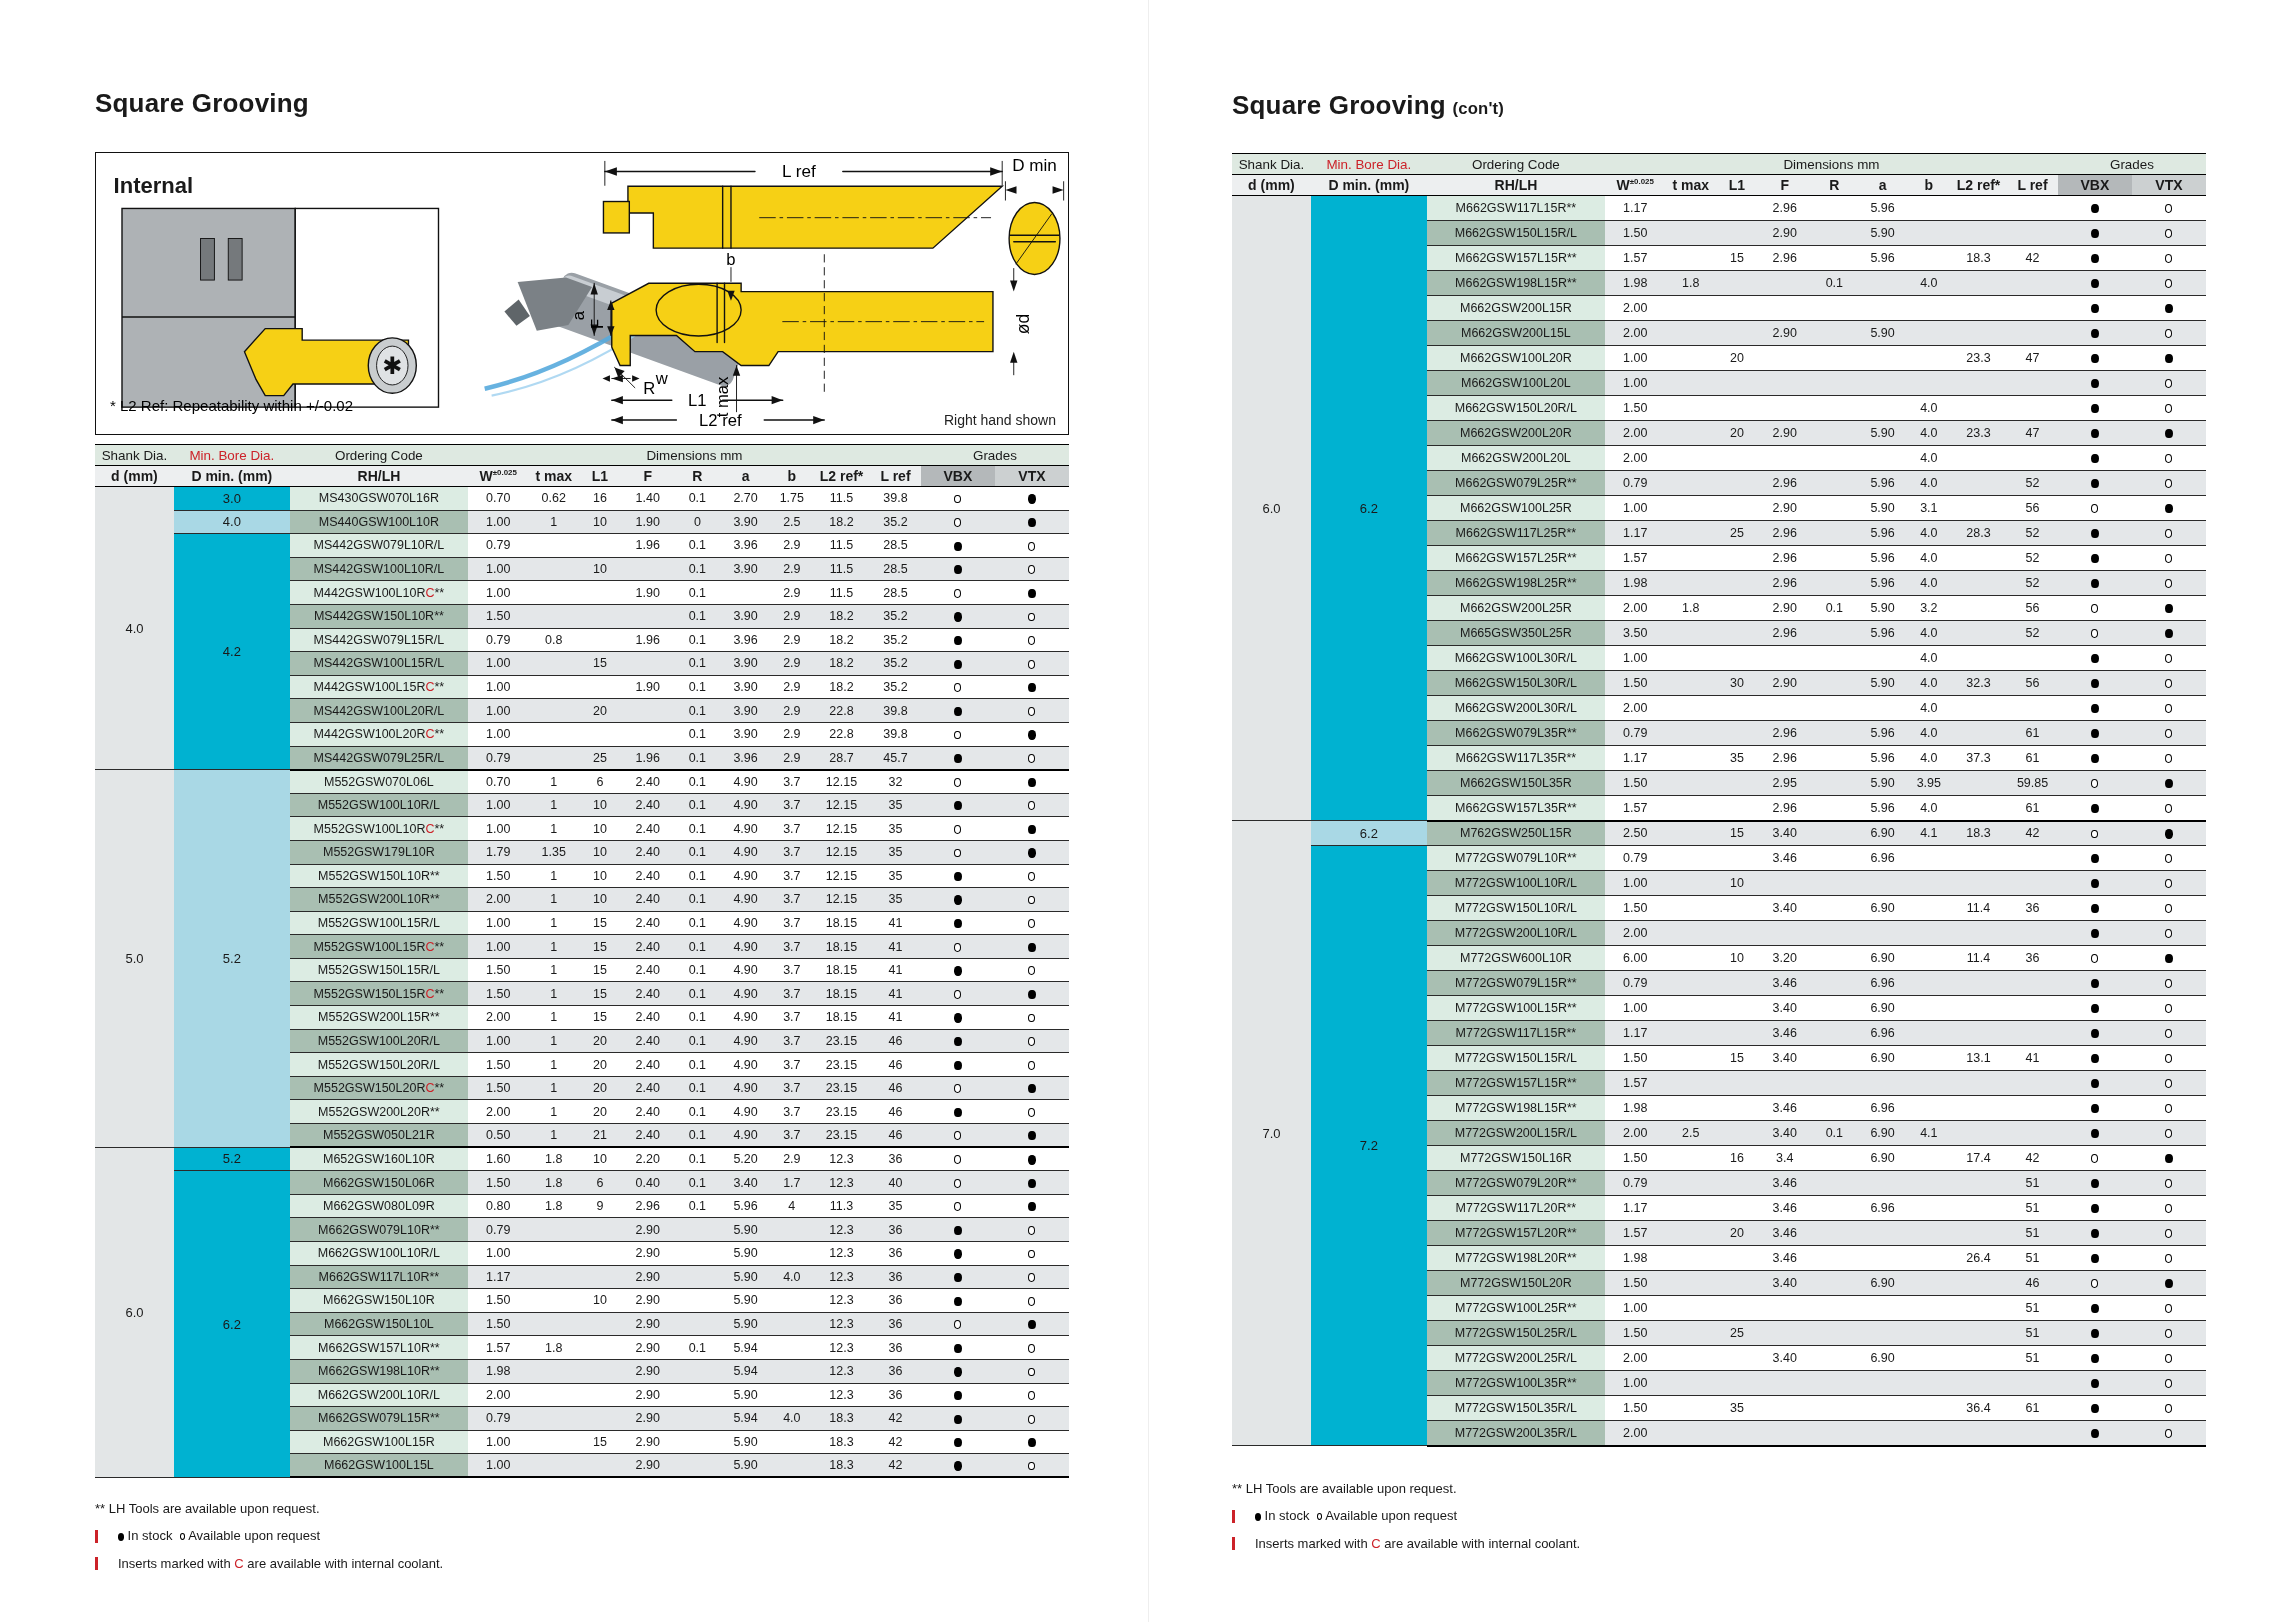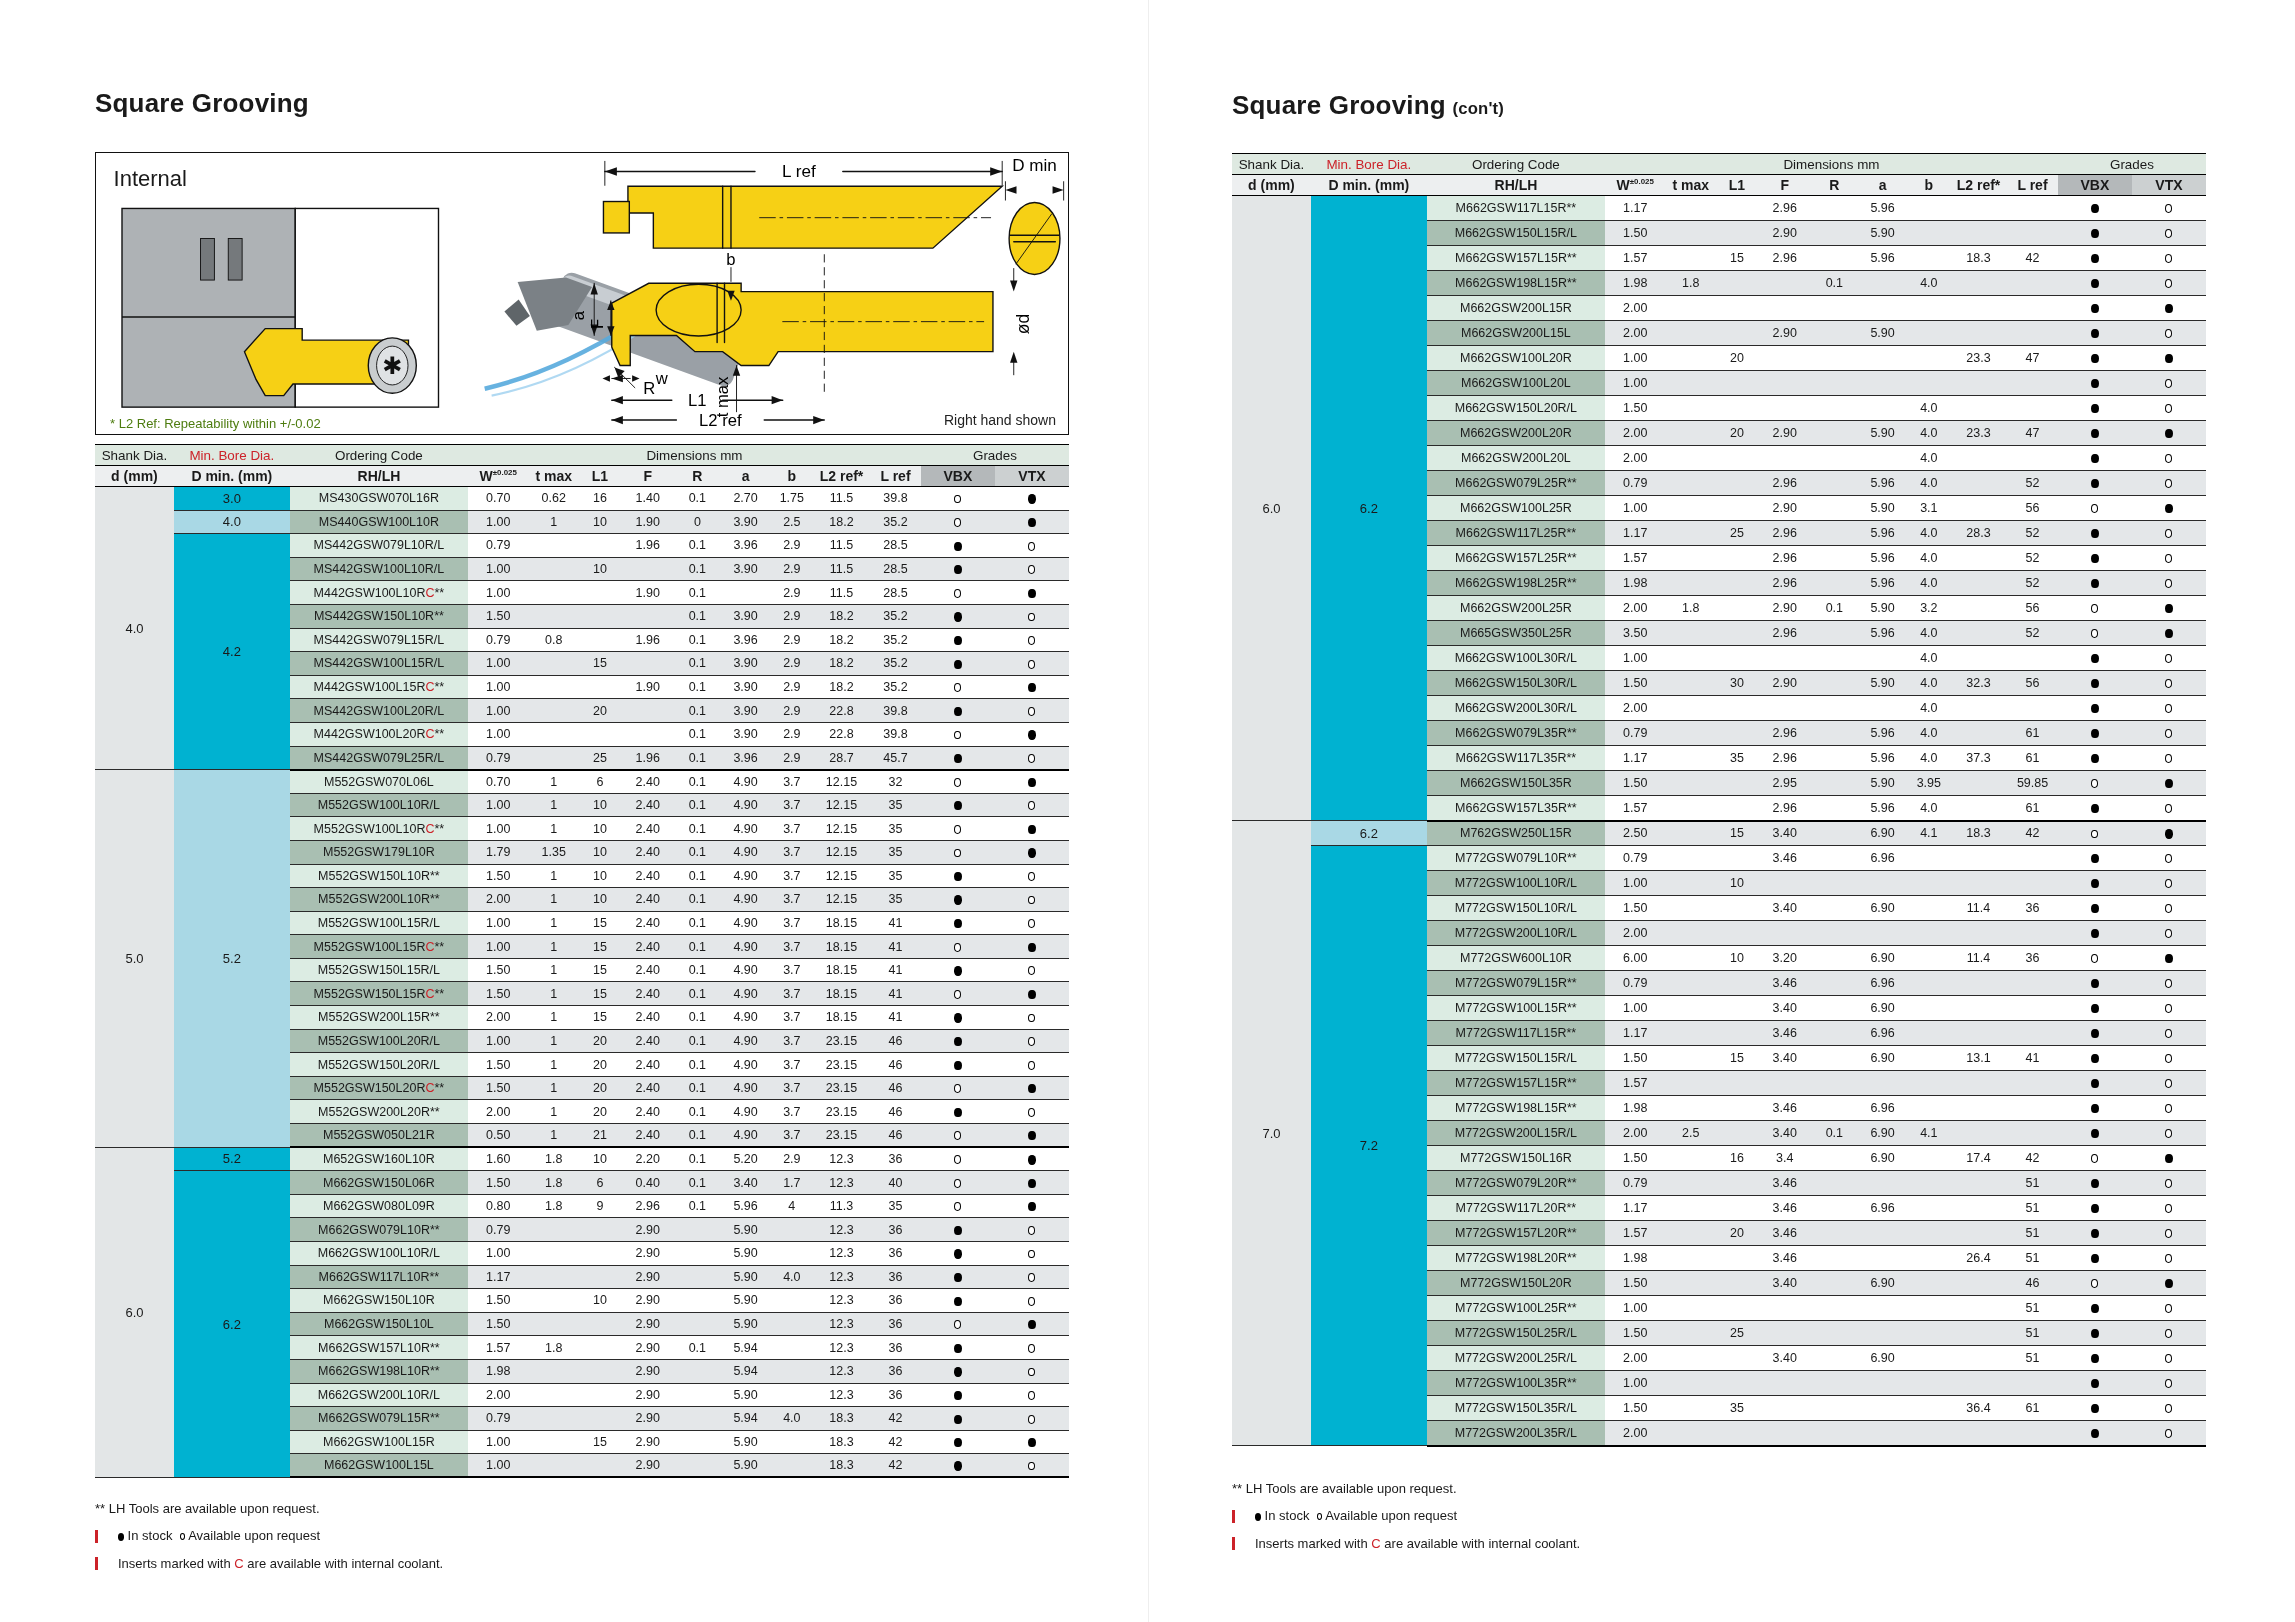--- a/index.html
+++ b/index.html
@@ -8,22 +8,22 @@
     --red:#cc2229; --tool-yellow:#f6d015; --dcol:#e3e6e7;
   }
   *{margin:0;padding:0;box-sizing:border-box}
   body{width:2295px;height:1623px;background:#fff;font-family:"Liberation Sans",sans-serif;color:#1a1a1a;position:relative;overflow:hidden}
   .page{position:absolute;top:0;width:1148px;height:1623px;background:#fff}
   #pageL{left:0}#pageR{left:1148px;border-left:0.5px solid #eee}
   .title{position:absolute;font-size:26px;font-weight:800;letter-spacing:0.2px}
   .title .suffix{font-size:16.7px;font-weight:700;margin-left:6.5px}
   
   .diagbox{position:absolute;left:95px;top:152px;width:974px;height:283px;border:1.4px solid #111;background:#fff}
-  .diag-internal{position:absolute;left:17.6px;top:13px;font-size:22px;font-weight:400}
-  .diag-note{position:absolute;left:14px;bottom:3px;font-size:13px;color:#4d7c0f}
+  .diag-internal{position:absolute;left:17.6px;top:20px;font-size:22px;font-weight:700}
+  .diag-note{position:absolute;left:14px;bottom:20px;font-size:15px;color:#000000}
   .diag-rhs{position:absolute;right:12px;bottom:6.5px;font-size:14px;color:#222}
   svg text{font-family:"Liberation Sans",sans-serif}
   
   .tblwrap{position:absolute}
   table.cat{border-collapse:collapse;width:974px;table-layout:fixed}
   table.cat th,table.cat td{overflow:hidden;white-space:nowrap}
   tr.h1 th{background:var(--header-green);font-size:13.4px;font-weight:400;height:21px;border-top:1.9px solid #000;border-bottom:1.4px solid #000}
   tr.h1 th.redh{color:var(--red)}
   tr.h2 th{background:#edeff0;font-size:14px;font-weight:700;height:21px;border-bottom:1.9px solid #000}
   tr.h2 th sup{font-size:7.9px;font-weight:700}

